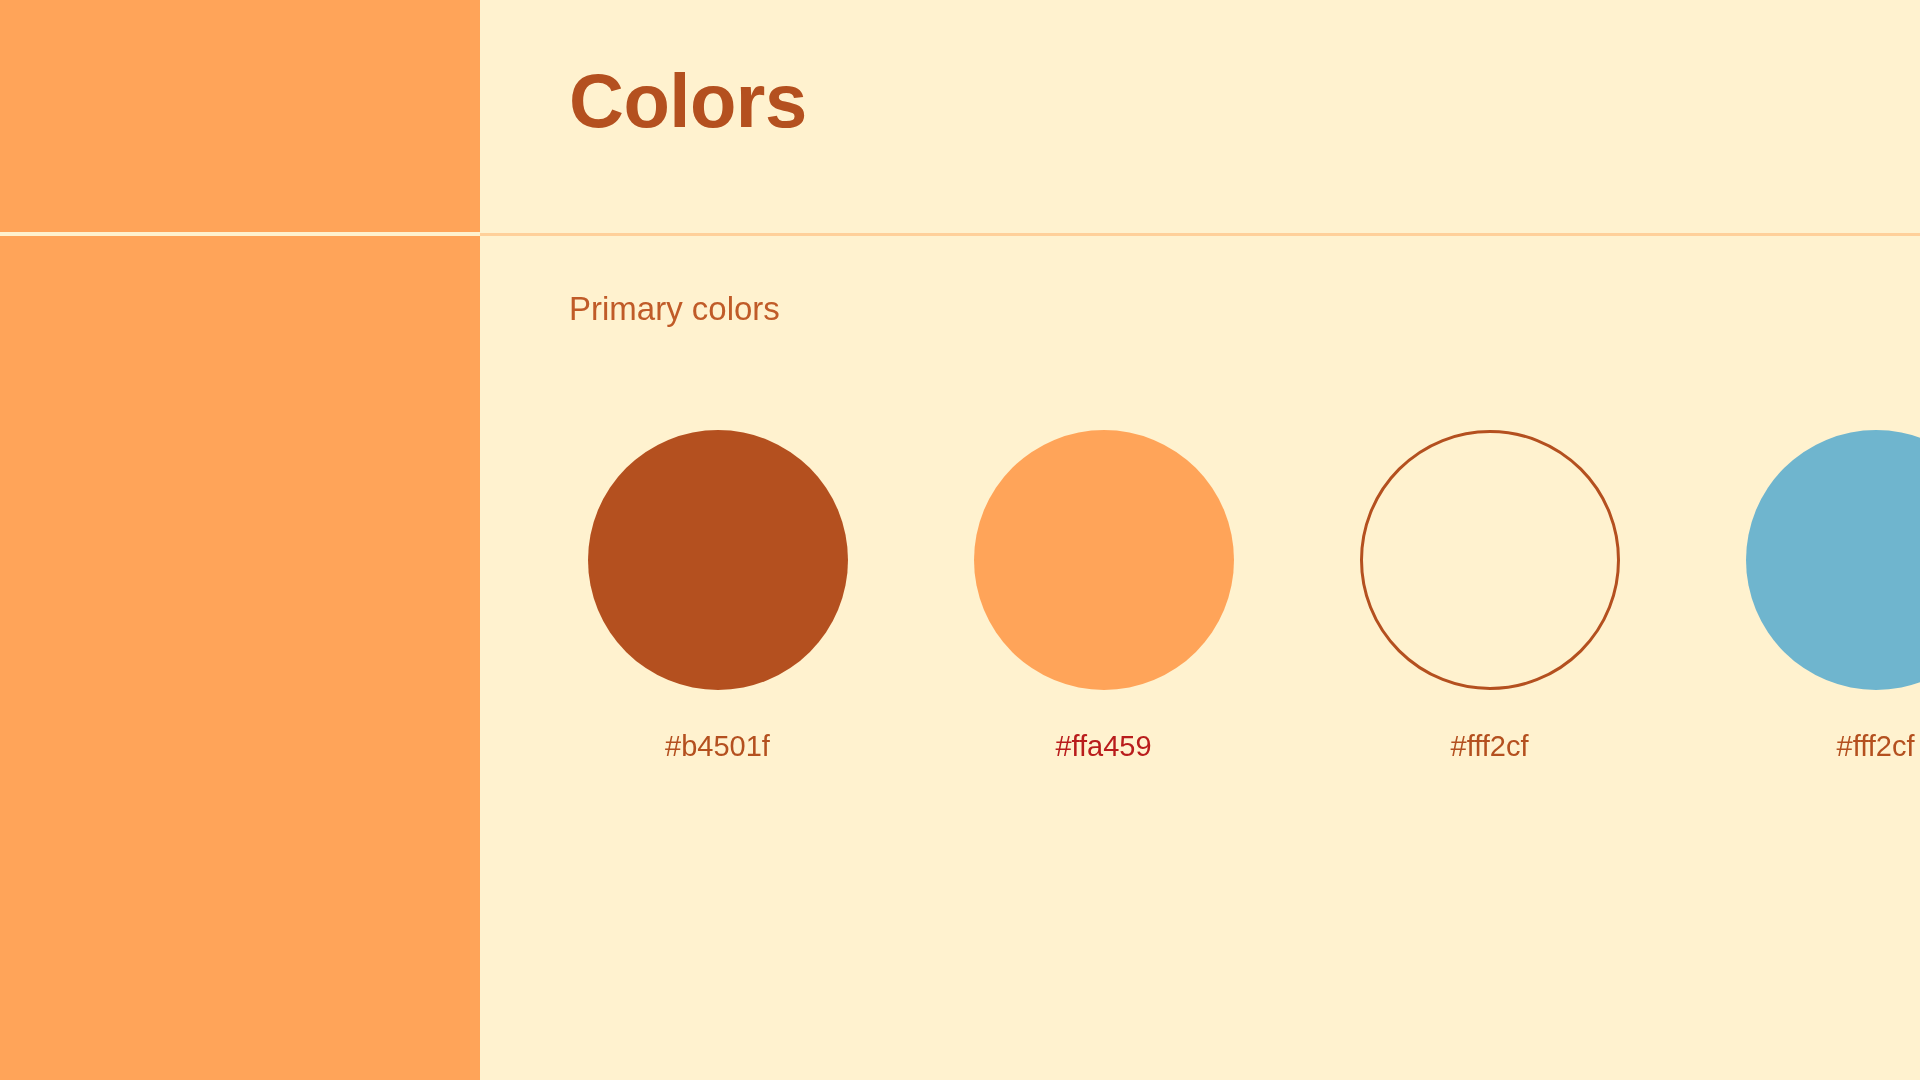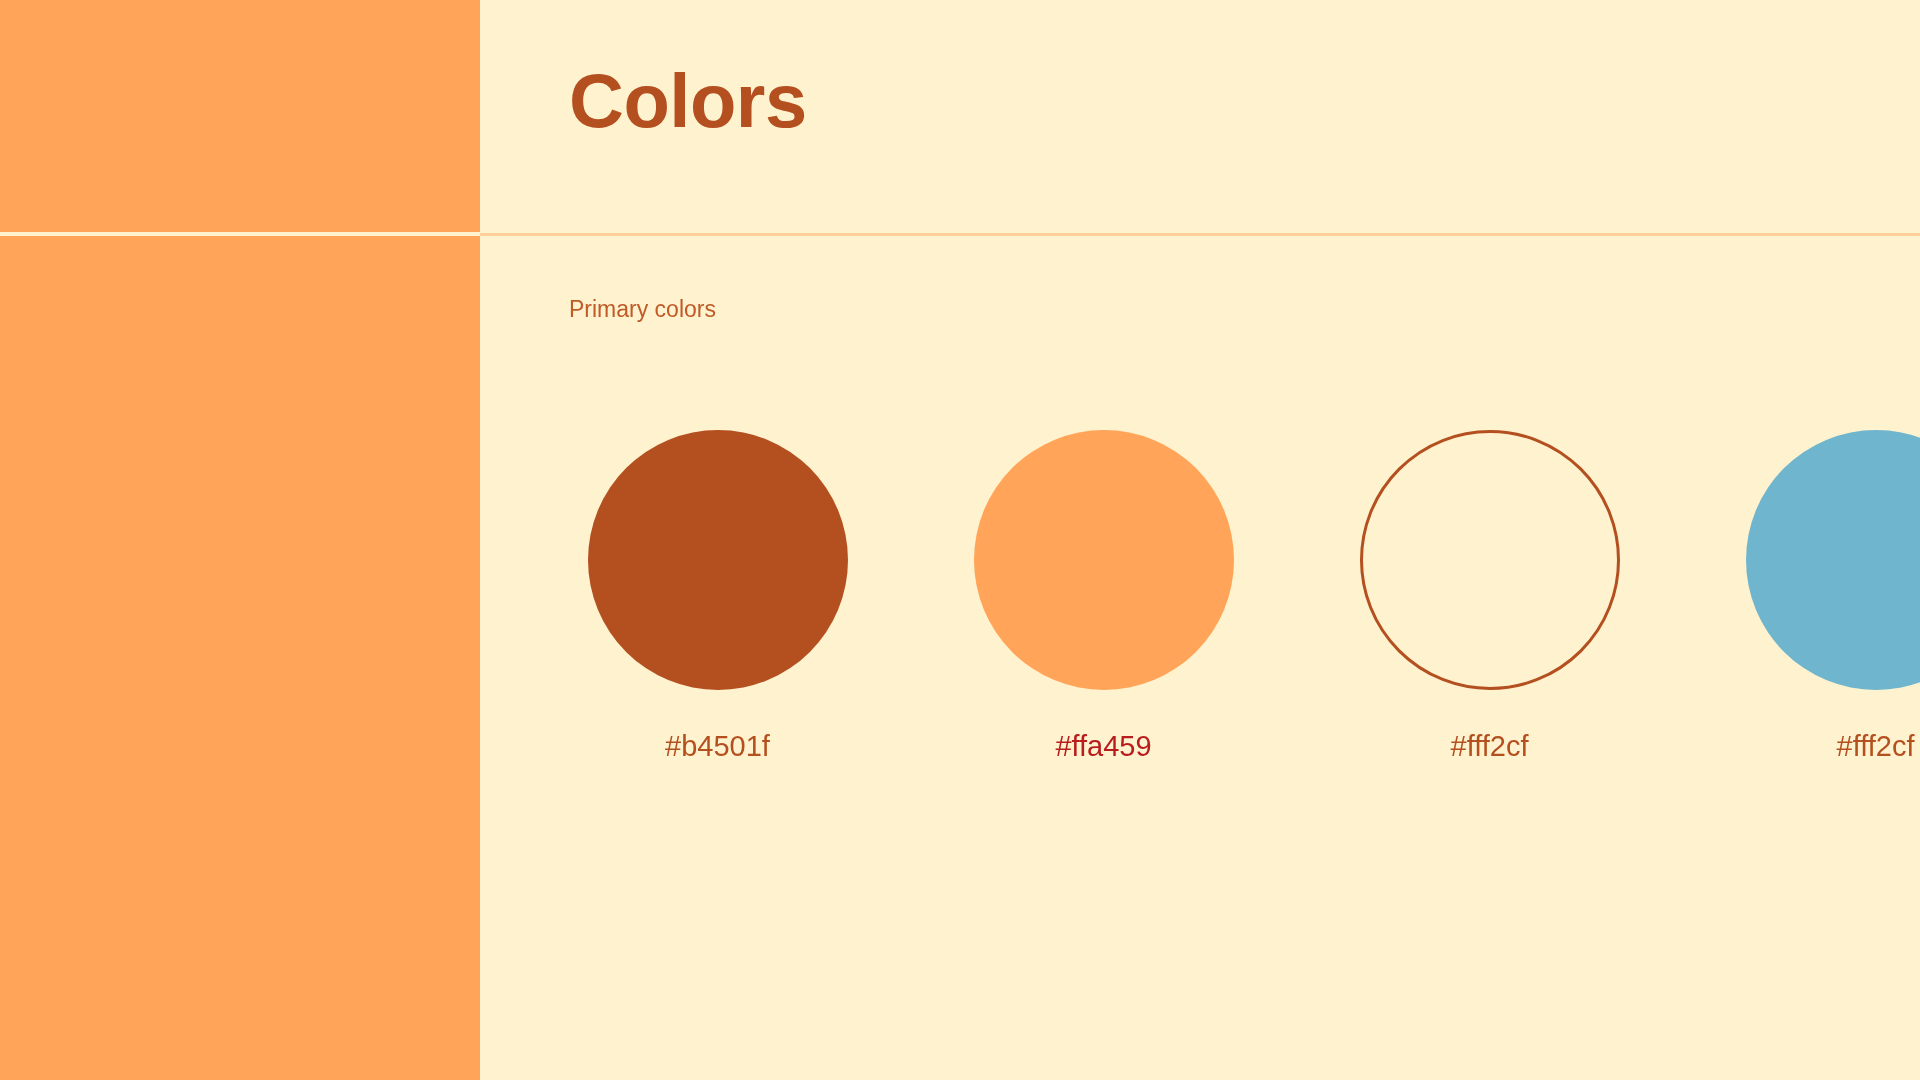--- a/index.html
+++ b/index.html
@@ -85,21 +85,21 @@
     position: absolute;
     left: 0;
     top: 236px;
     width: 1440px;
   }
   .section-title {
     position: absolute;
     left: 89px;
     top: 53px;
     margin: 0;
-    font-size: 23px;
+    font-size: 33px;
     line-height: 40px;
     font-weight: 400;
     color: #c05b28;
     white-space: nowrap;
   }
 
   
   .swatch-row {
     position: absolute;
     left: 66px;

